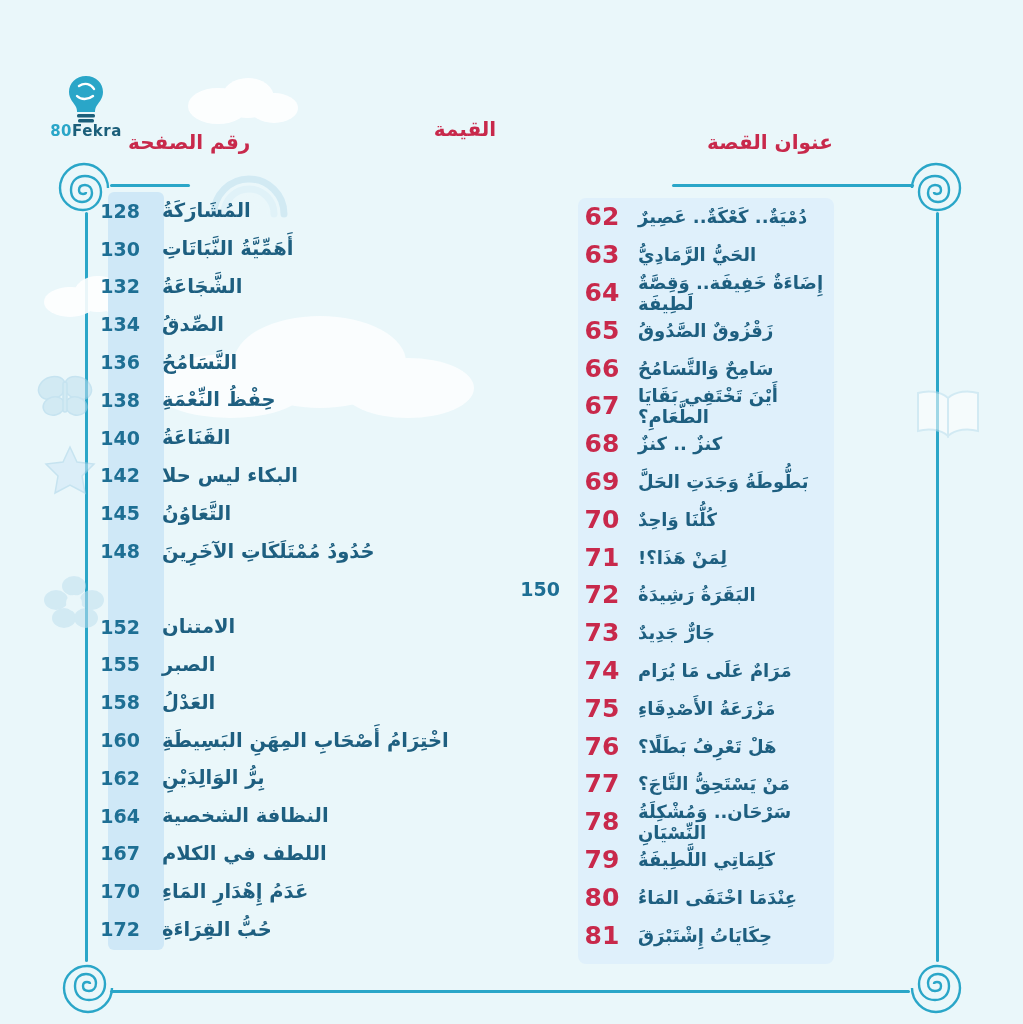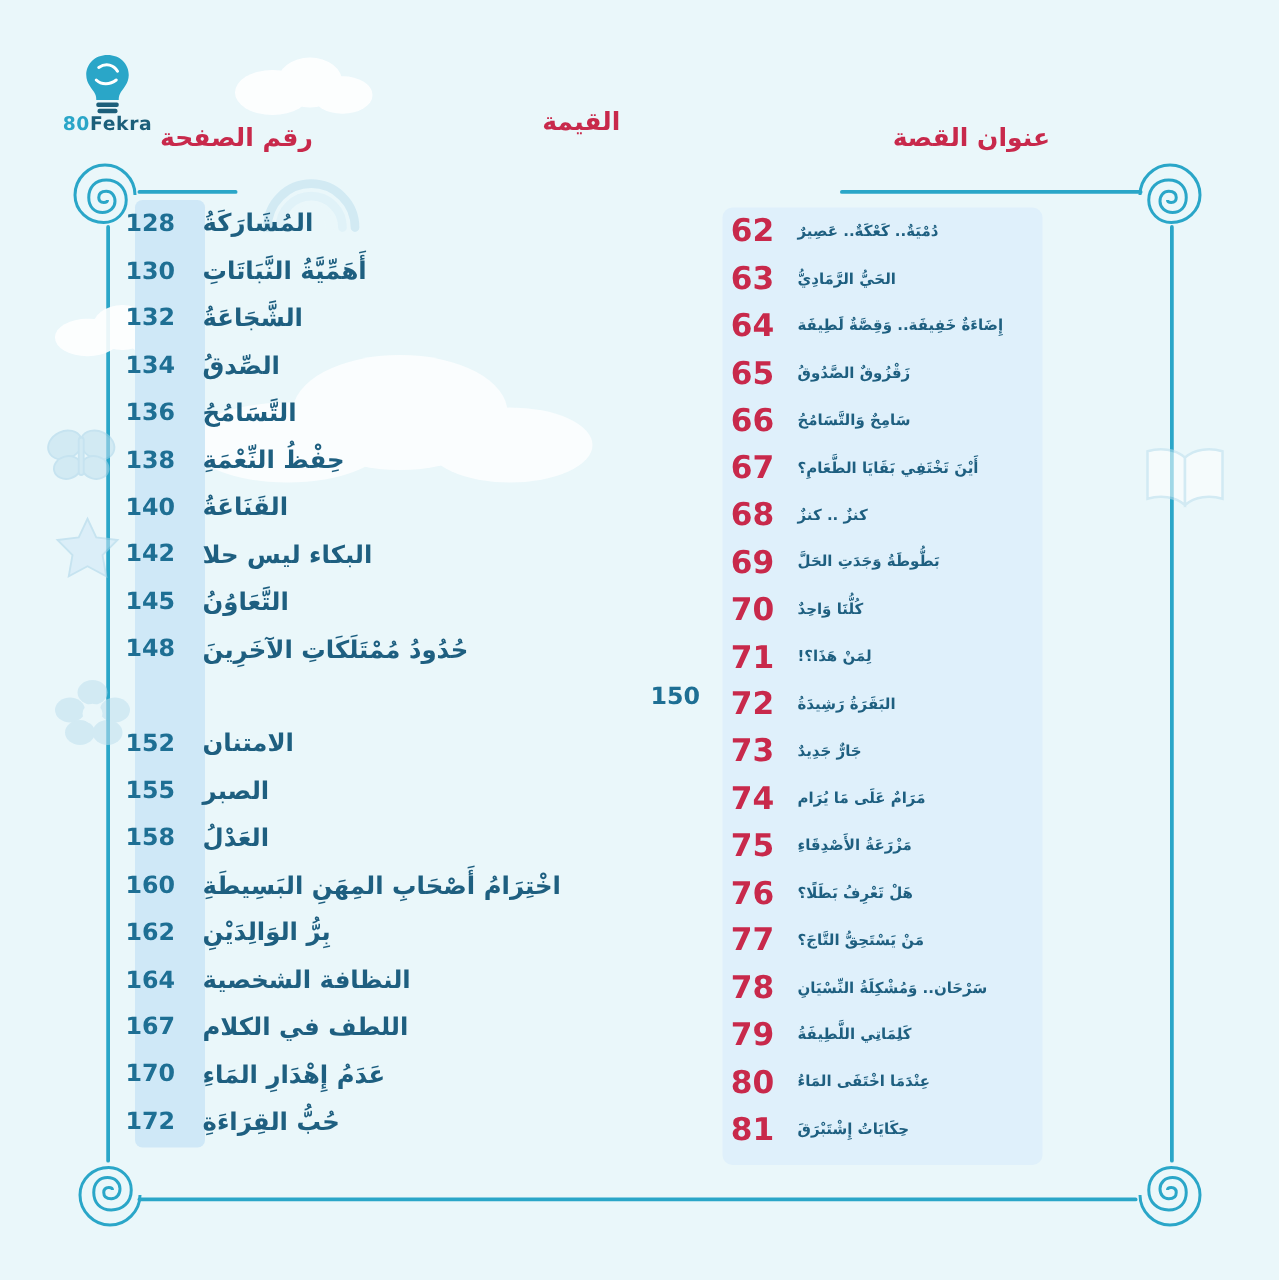--- a/index.html
+++ b/index.html
@@ -2,52 +2,52 @@
 <html lang="ar" dir="rtl"><head>
 <meta charset="utf-8">
 <style>
   html,body{margin:0;padding:0;}
   body{
     width:1023px;height:1024px;
     background:#eaf7fa;
     font-family:"DejaVu Sans","Liberation Sans",sans-serif;
     position:relative;overflow:hidden;
   }
-  .page{position:absolute;inset:0;}
+  .page{position:absolute;inset:0;margin-top:32px;}
 
   
   .frame-line{position:absolute;background:#2aa6c8;}
   .corner{position:absolute;width:56px;height:56px;}
   .corner svg{width:100%;height:100%;display:block;}
 
   
   .logo{position:absolute;left:46px;top:42px;width:80px;height:72px;text-align:center;}
   .logo .bulb{width:46px;height:52px;margin:0 auto;position:relative;}
   .logo .bulb svg{width:100%;height:100%;}
   .logo .logo-text{font-size:15px;color:#1c5f7a;font-weight:bold;letter-spacing:.5px;margin-top:-4px;}
   .logo .logo-text .num{color:#2aa6c8;}
 
   
   .hdr{position:absolute;color:#c8294b;font-weight:bold;font-size:20px;white-space:nowrap;}
   #hdr-page{left:128px;top:98px;}
   #hdr-value{left:410px;top:85px;width:110px;text-align:center;}
-  #hdr-title{left:700px;top:98px;width:140px;}
+  #hdr-title{left:700px;top:98px;width:140px;text-align:center;}
 
   
   .col-pages{
     position:absolute;left:108px;top:160px;width:56px;height:758px;
     background:#cfe8f7;border-radius:6px;
   }
   .col-titles{
     position:absolute;left:578px;top:166px;width:256px;height:766px;
     background:#dff0fb;border-radius:8px;
   }
   .ttl-row{height:37.8px;display:flex;align-items:center;justify-content:flex-start;}
   .ttl-num{width:48px;text-align:center;color:#c8294b;font-weight:bold;font-size:25px;}
-  .ttl-text{flex:1;text-align:left;color:#1e5f80;font-size:12px;font-weight:bold;padding-left:12px;}
+  .ttl-text{flex:1;text-align:left;color:#1e5f80;font-size:18px;font-weight:bold;padding-left:12px;}
 
   
   .left-list{position:absolute;left:0;top:160px;width:560px;}
   .left-row{height:37.8px;display:flex;align-items:center;}
   .left-row .pgcell{width:32px;margin-left:108px;text-align:center;color:#1e6f94;font-weight:bold;font-size:19px;}
   .left-row .valcell{flex:1;text-align:left;color:#1e5f80;font-weight:bold;font-size:19.5px;padding-left:22px;}
   .cloud-group{position:absolute;opacity:.9;}
   .doodle{position:absolute;opacity:.55;}
 </style>
 </head>

